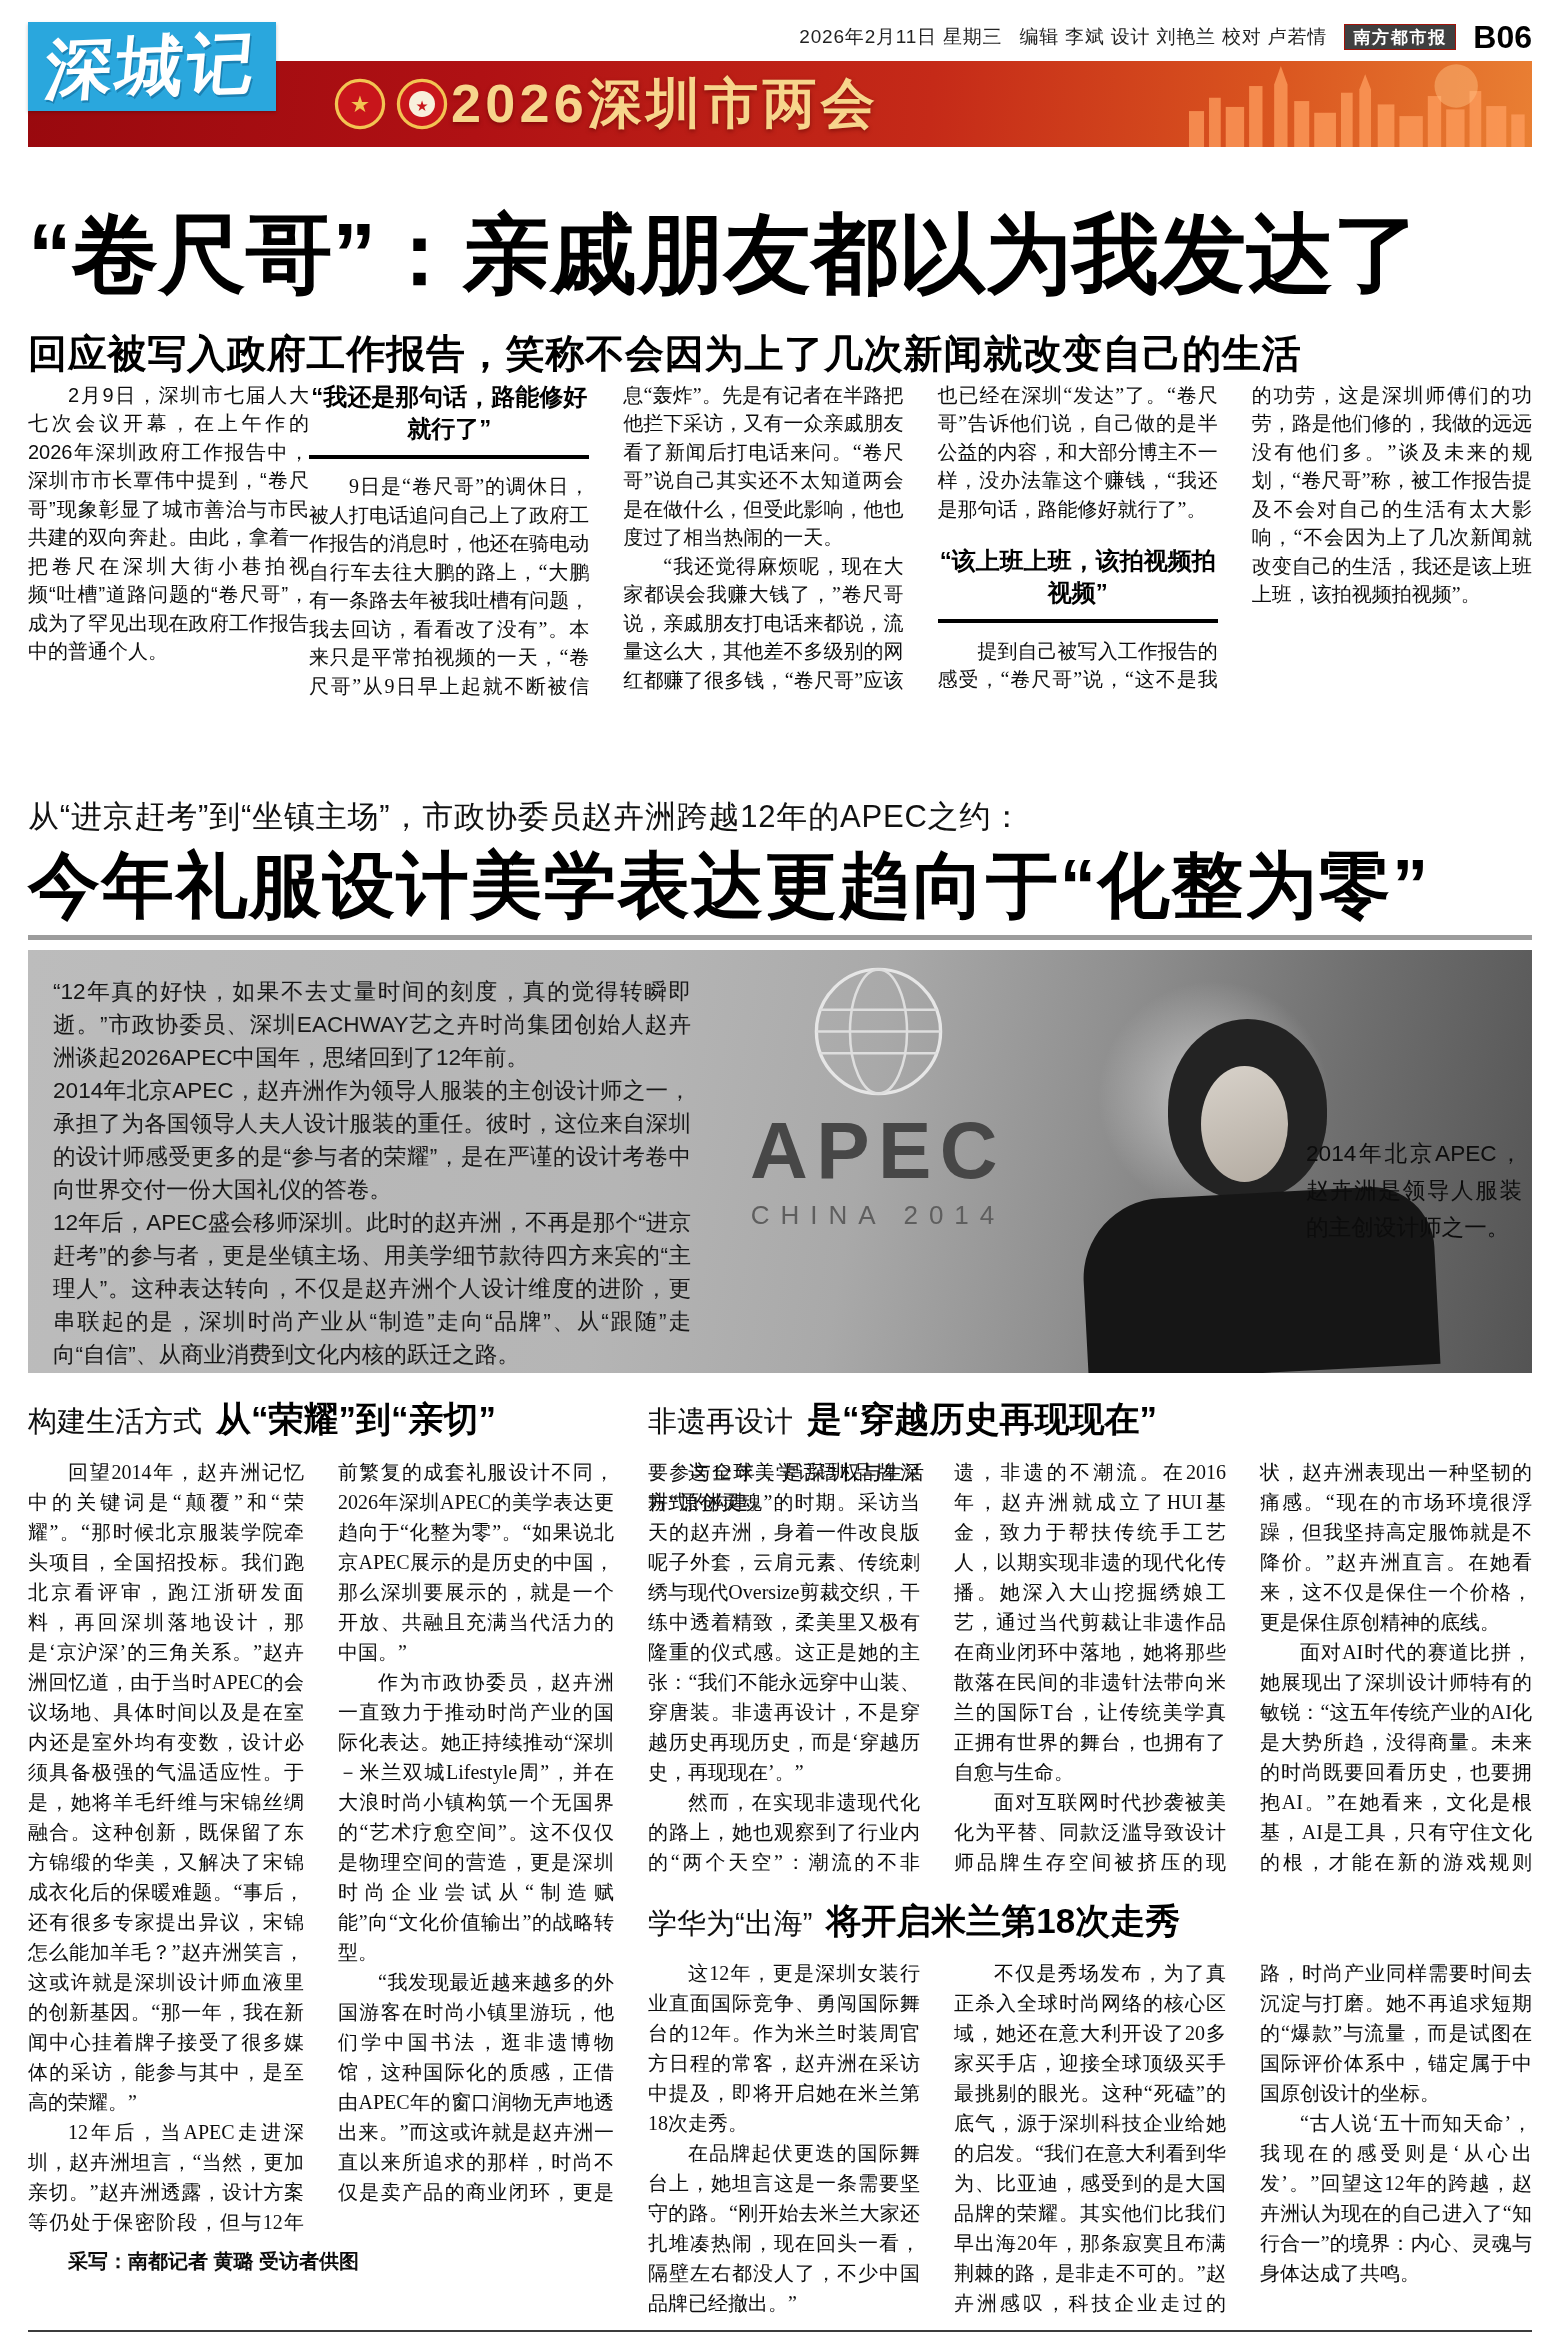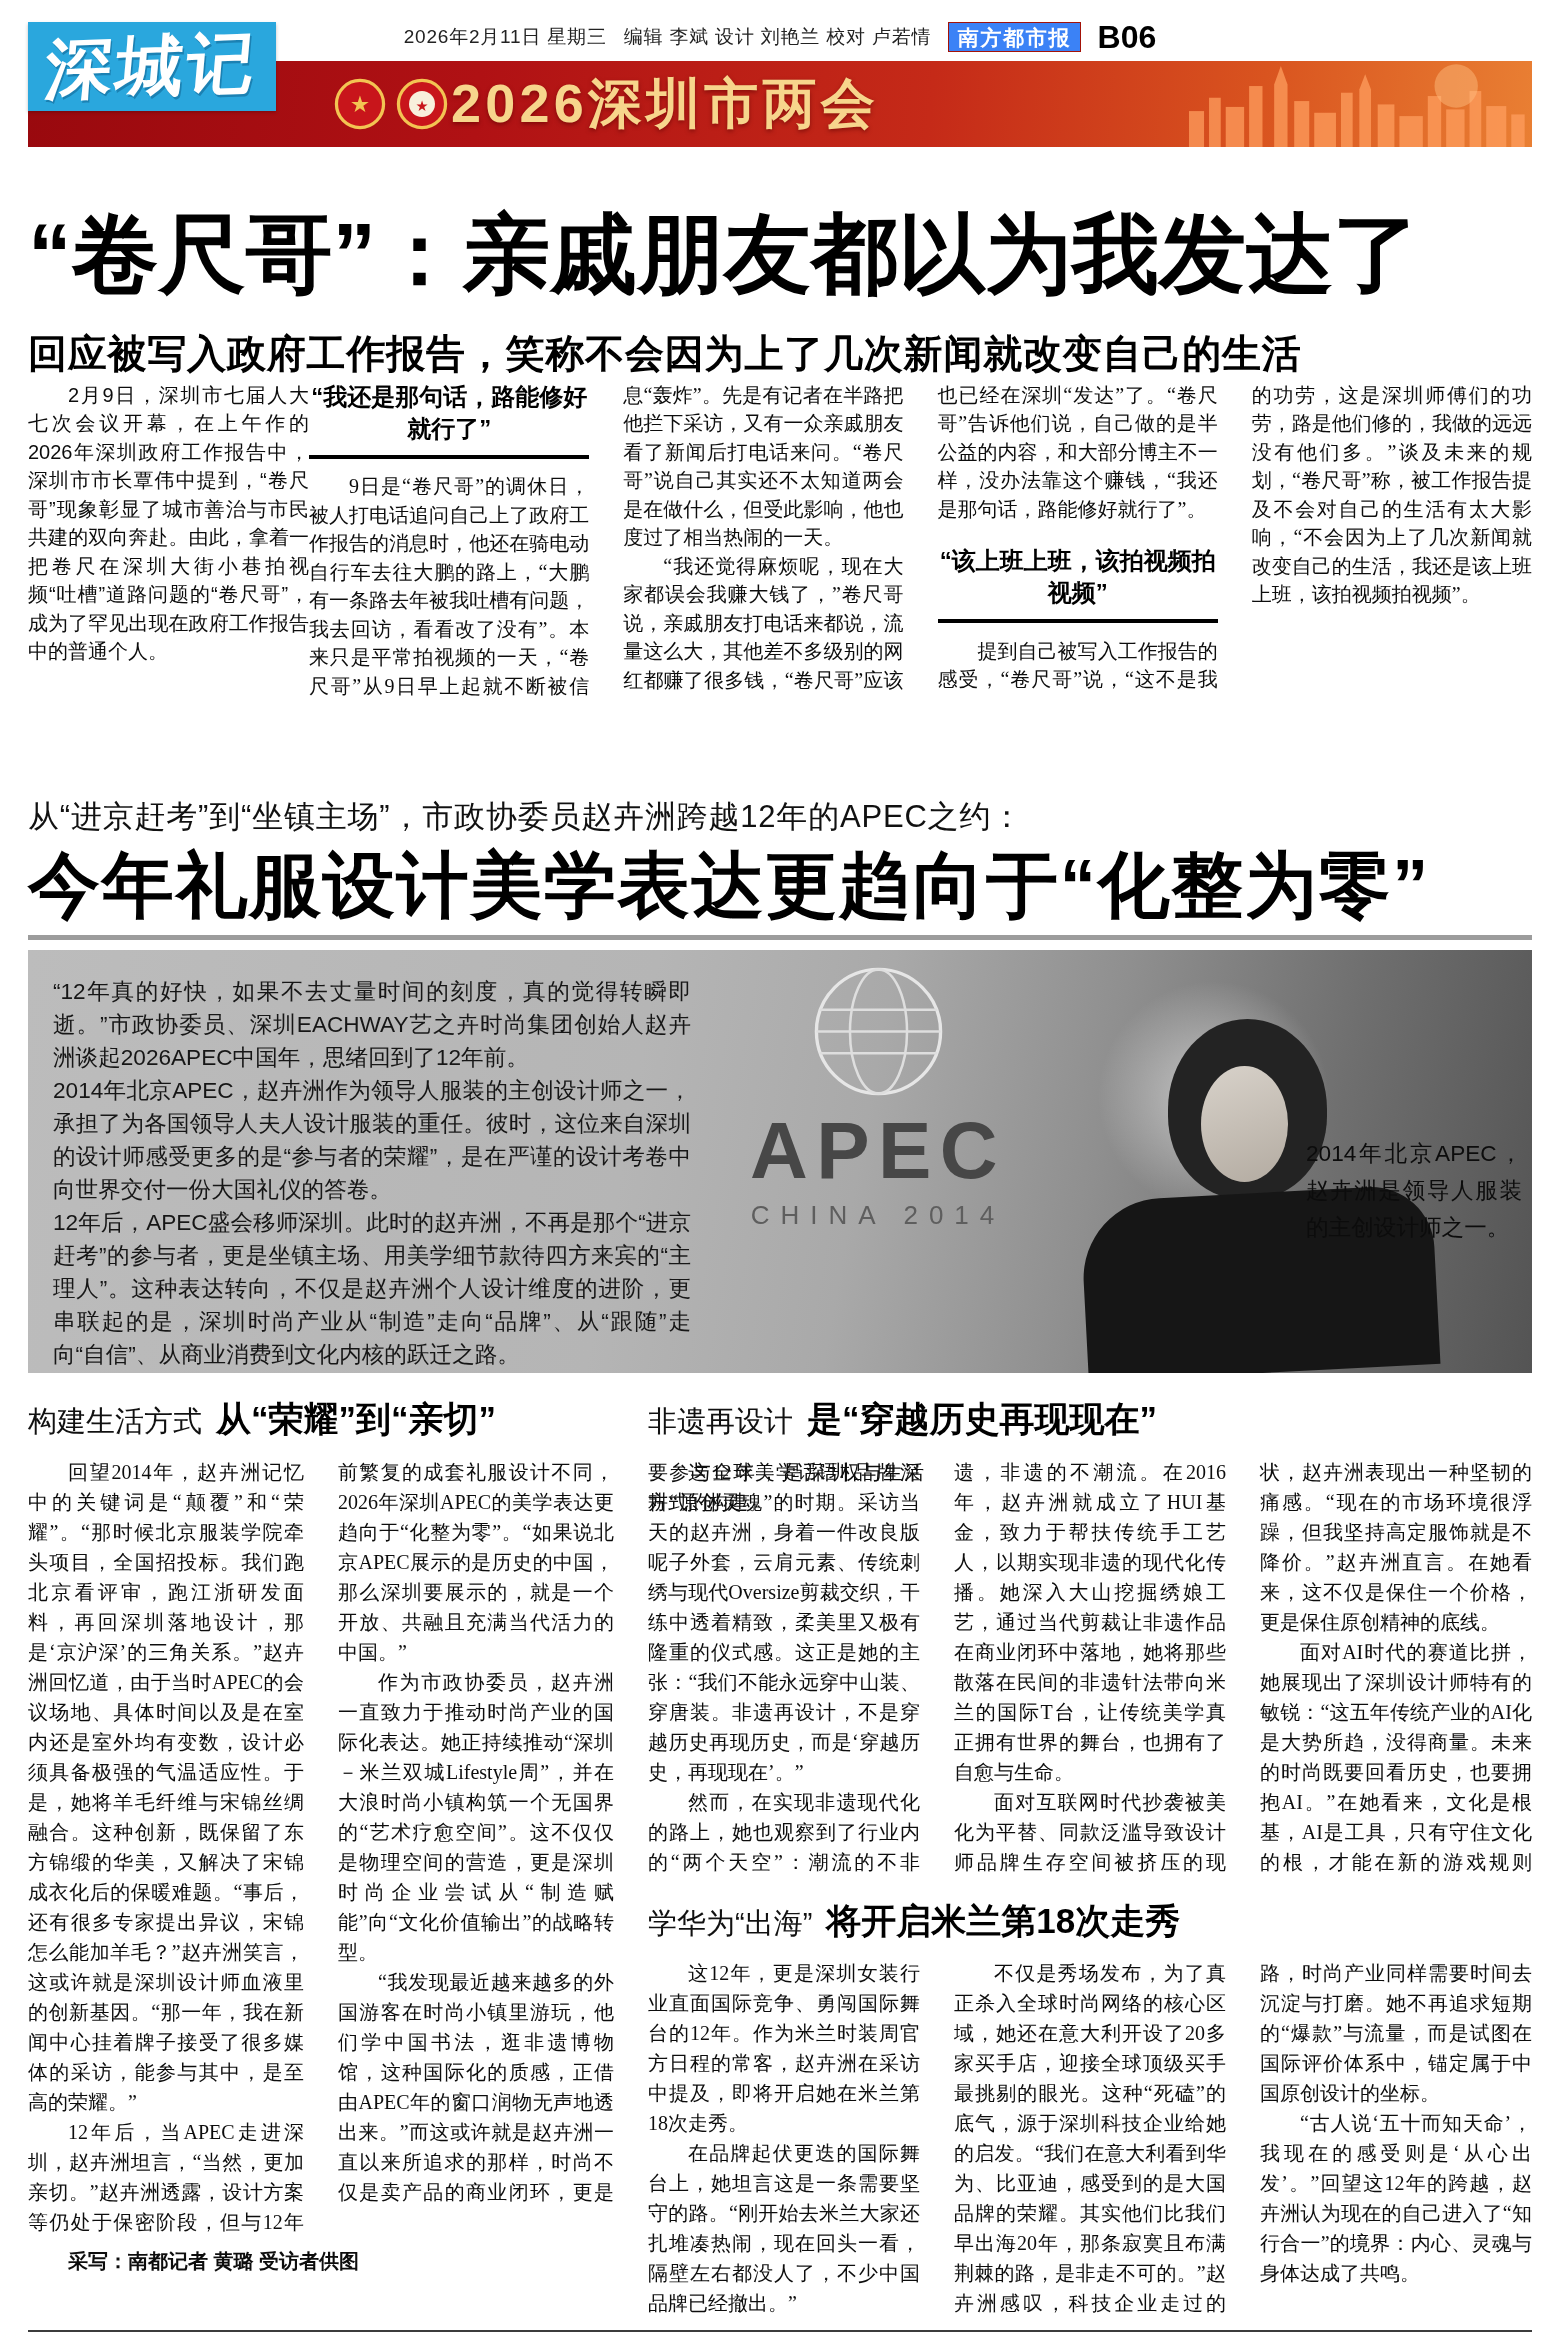--- a/index.html
+++ b/index.html
@@ -3,27 +3,27 @@
 <meta charset="utf-8">
 <style>
   html,body { margin:0; padding:0; background:#e8e8e8; }
   .page {
     position:relative; width:1560px; height:2342px; background:#ffffff;
     margin:0 auto; padding:0 28px; box-sizing:border-box; overflow:hidden;
     font-family:"Liberation Serif","DejaVu Serif",serif; color:#111;
   }
   
   .topbar {
-    display:flex; justify-content:center; align-items:center;
+    display:flex; justify-content:flex-end; align-items:center;
     gap:17px; padding-top:20px; height:34px;
   }
   .dateline, .staffline { font-family:"Liberation Sans","DejaVu Sans",sans-serif; font-size:19px; color:#222; letter-spacing:0.8px; }
   .nd-logo {
-    background:#3b82f6; color:#fff; font-family:"Liberation Sans",sans-serif;
-    font-weight:900; font-size:21px; padding:3.4px 8.4px; letter-spacing:1.7px; line-height:1;
+    background:#404040; color:#fff; font-family:"Liberation Sans",sans-serif;
+    font-weight:900; font-size:17px; padding:3.4px 8.4px; letter-spacing:1.7px; line-height:1;
     border:0.8px solid #a31208;
   }
   .page-no { font-family:"Liberation Sans",sans-serif; font-weight:900; font-size:32px; color:#000; }
   
   .banner-wrap { position:relative; margin-top:6.7px; }
   .banner {
     position:relative; height:86px; overflow:hidden;
     background:linear-gradient(95deg,#99090e 0%,#b01114 30%,#c52a18 60%,#d9541f 82%,#e97f33 100%);
   }
   .banner-title {

